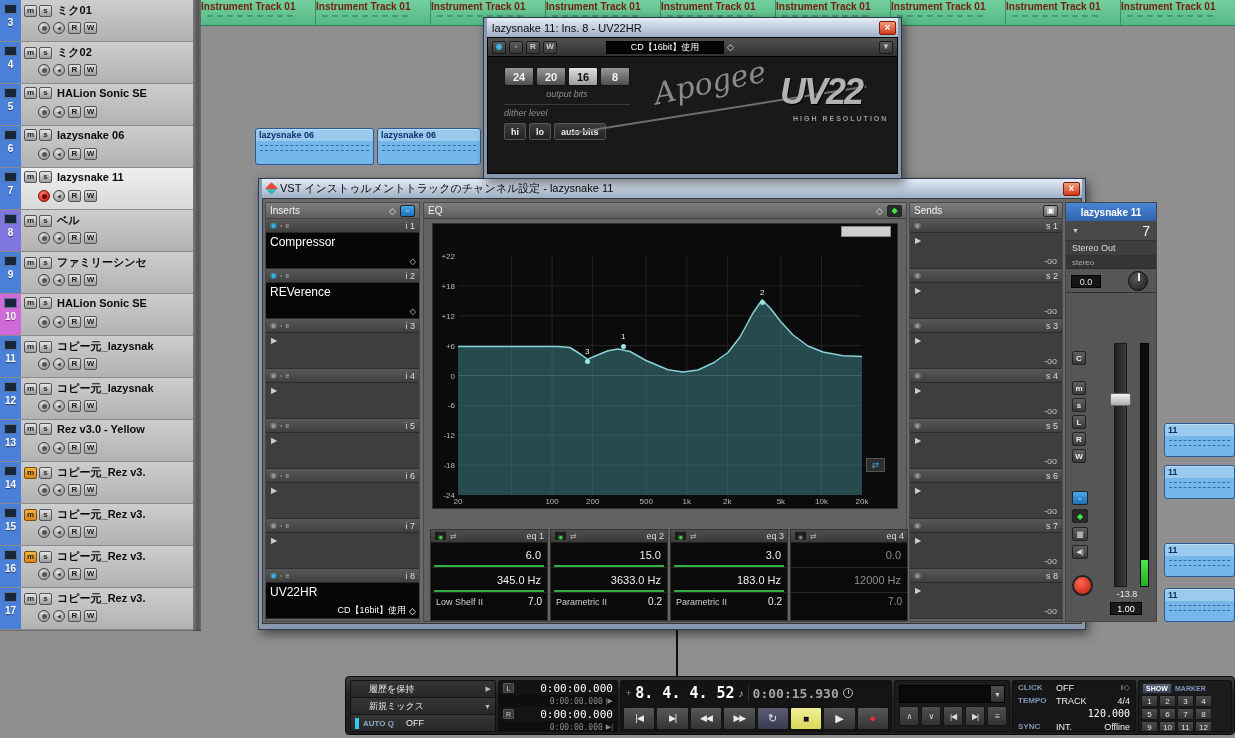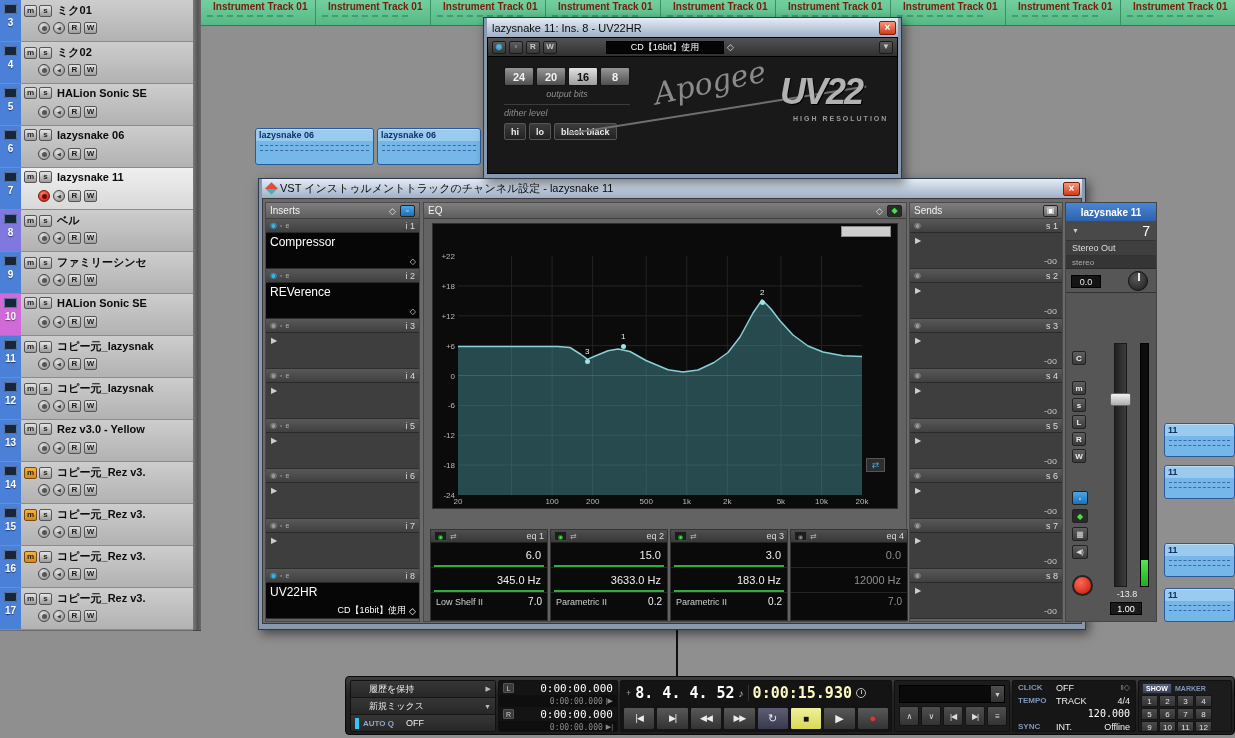--- a/index.html
+++ b/index.html
@@ -1,21 +1,21 @@
 <!DOCTYPE html>
 <html><head>
 <meta charset="utf-8">
 <style>
 *{margin:0;padding:0;box-sizing:border-box}
 body{background:#6f6f6f;font-family:"Liberation Sans",sans-serif}
 #app{position:relative;width:1235px;height:738px;background:#8f8f8f;overflow:hidden;font-family:"Liberation Sans",sans-serif}
 
 
 #arr-header{position:absolute;left:201px;top:0;width:1034px;height:26px;background:linear-gradient(#74cf9f,#55b985);border-bottom:1px solid #2f7d57;display:flex;overflow:hidden}
-.hcell{width:115px;height:100%;border-right:1px solid #3c9066;padding:1px 0 0 12px;position:relative;flex:none}
+.hcell{width:115px;height:100%;border-right:1px solid #3c9066;padding:1px 0 0 0;position:relative;flex:none}
 .hlabel{font-size:10px;font-weight:bold;color:#76200e;white-space:nowrap}
 .hdash{position:absolute;left:6px;top:15px;width:86px;border-top:2px dashed rgba(47,125,87,.55)}
 
 
 .clip{position:absolute;background:#74b7e8;border:1px solid #2a5a9a;border-radius:3px;overflow:hidden;box-shadow:inset 0 1px 0 rgba(255,255,255,.35)}
 .clip .clabel{font-size:9px;font-weight:bold;color:#102f66;padding:1px 0 1px 3px;background:rgba(255,255,255,.28);white-space:nowrap}
 .clip .cdash{margin:4px 4px 0;border-top:1px dashed #3a6aaa}
 #clipA{left:255px;top:128px;width:119px;height:37px}
 #clipB{left:377px;top:128px;width:104px;height:37px}
 .rclip{left:1164px;width:71px;height:34px}
@@ -170,21 +170,21 @@
 .time-main{margin-left:auto;color:#fff;font-size:11px;font-family:"DejaVu Sans Mono",monospace}
 .timeRowSmall{height:12px;display:flex;align-items:center;padding:0 4px;background:#0e0e0e}
 .time-small{margin-left:auto;color:#8a8a8a;font-size:8px;font-family:"DejaVu Sans Mono",monospace}
 .punch-ic{color:#888;font-size:7px;margin-left:3px}
 #tsC{left:274px;width:272px;background:#141414}
 #pos-row{height:24px;display:flex;align-items:center;padding:0 5px;gap:4px}
 #pos-plus{color:#999;font-size:9px}
 #pos-bars{color:#fff;font-size:15px;font-weight:bold;font-family:"DejaVu Sans Mono",monospace;white-space:nowrap}
 #pos-note{color:#ccc;font-size:10px}
 #pos-sep{width:1px;height:16px;background:#333}
-#pos-time{color:#fef9c3;font-size:15px;font-weight:bold;font-family:"DejaVu Sans Mono",monospace;white-space:nowrap}
+#pos-time{color:#a3a3a3;font-size:13px;font-weight:bold;font-family:"DejaVu Sans Mono",monospace;white-space:nowrap}
 #pos-clock{width:10px;height:10px;border:1px solid #bbb;border-radius:50%;position:relative;flex:none}
 #pos-clock::after{content:"";position:absolute;left:4px;top:1px;width:1px;height:4px;background:#bbb}
 #trans-btns{height:26px;display:flex;gap:1px;padding:1px 2px;align-items:center}
 .transbtn{flex:1;height:23px;background:linear-gradient(#585858,#333);border:1px solid #141414;border-radius:2px;color:#ececec;font-size:9px;display:flex;align-items:center;justify-content:center;letter-spacing:-1px}
 .transbtn.loop{background:linear-gradient(#5c5c74,#3a3a4e);font-size:11px;letter-spacing:0}
 .transbtn.stop{background:linear-gradient(#f0f09a,#d8d858);color:#111;font-size:10px;letter-spacing:0}
 .transbtn.play{font-size:11px;letter-spacing:0}
 .transbtn.rec{color:#e83030;font-size:11px;letter-spacing:0}
 #tsD{left:548px;width:116px;background:#1c1c1c}
 #tsD-dd{position:absolute;left:4px;top:4px;right:4px;height:18px;background:#0a0a0a;border:1px solid #000;display:flex;align-items:center}
@@ -931,21 +931,21 @@
             <div class="bitbtn">20</div>
             <div class="bitbtn on">16</div>
             <div class="bitbtn">8</div>
           </div>
         <div id="ob-label">output bits</div>
         <div id="uv-divider"></div>
         <div id="dl-label">dither level</div>
         <div id="dither-row">
             <div class="dbtn">hi</div>
             <div class="dbtn">lo</div>
-            <div class="dbtn">black black</div>
+            <div class="dbtn">auto bits</div>
           </div>
         <div id="apogee">Apogee</div>
         <div id="apogee-line"></div>
         <div id="uvlogo">UV22</div>
         <div id="uvsub">HIGH RESOLUTION</div>
       </div>
     </div>
   </div>
 
   <div id="playhead"></div>

